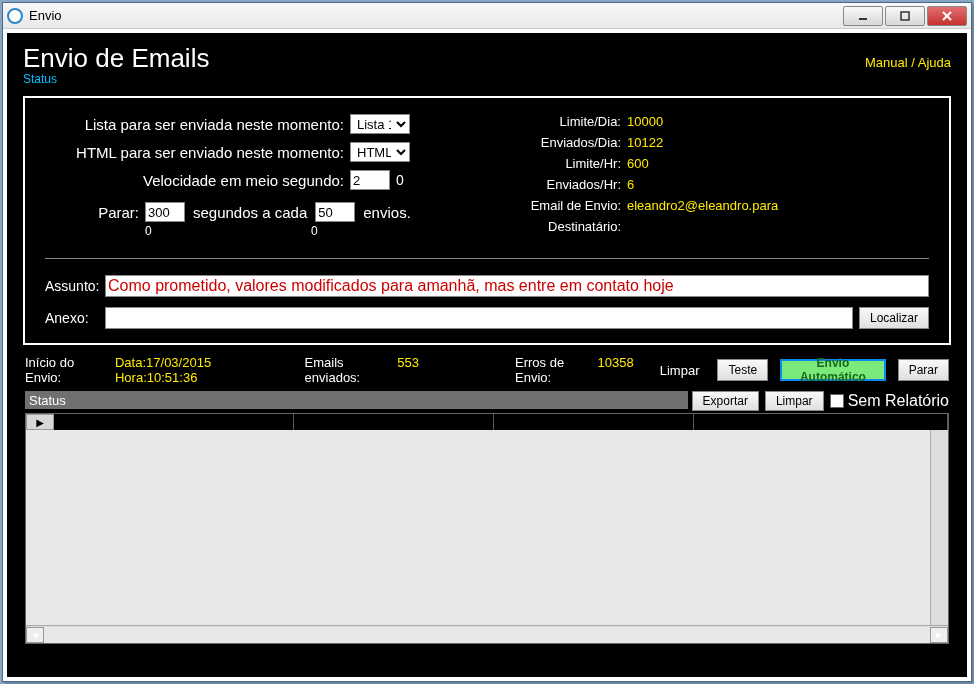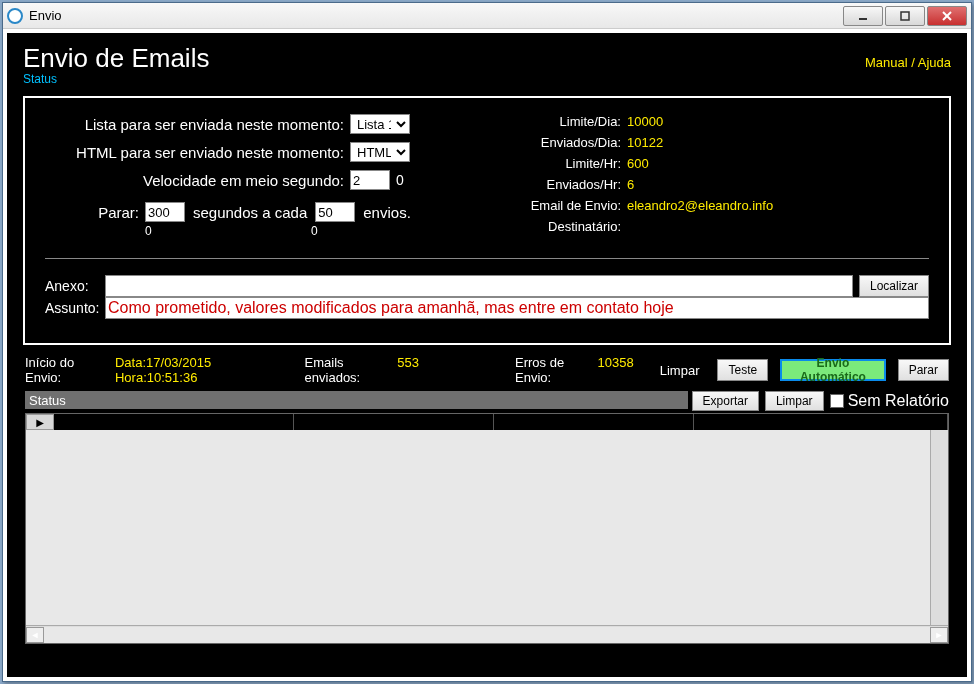--- a/index.html
+++ b/index.html
@@ -306,40 +306,40 @@
           <div class="stat-row">
               <div class="k">Limite/Hr:</div>
               <div class="v">600</div>
             </div>
           <div class="stat-row">
               <div class="k">Enviados/Hr:</div>
               <div class="v">6</div>
             </div>
           <div class="stat-row">
               <div class="k">Email de Envio:</div>
-              <div class="v">eleandro2@eleandro.info</div>
+              <div class="v">eleandro2@eleandro.para</div>
             </div>
           <div class="stat-row">
               <div class="k">Destinatário:</div>
               <div class="v"></div>
             </div>
         </div>
       </div>
 
       <div class="divider"></div>
+
+      <div class="wide-row">
+        <div class="lab">Assunto:</div>
+        <input type="text" class="long assunto-val" style="color: rgb(204, 0, 0); font-size: 16px;" value="Como prometido, valores modificados para amanhã, mas entre em contato hoje">
+      </div>
 
       <div class="wide-row" style="margin-bottom:0;">
         <div class="lab">Anexo:</div>
         <input type="text" class="long" value="" style="">
         <button class="btn">Localizar</button>
-      </div>
-
-      <div class="wide-row">
-        <div class="lab">Assunto:</div>
-        <input type="text" class="long assunto-val" style="color: rgb(204, 0, 0); font-size: 16px;" value="Como prometido, valores modificados para amanhã, mas entre em contato hoje">
       </div>
     </div>
 
     <div class="info-bar">
       <div class="seg">
         <span class="wlabel">Início do Envio:</span>
         <span class="ylabel">Data:17/03/2015 Hora:10:51:36</span>
       </div>
       <div class="seg" style="margin-left:32px;">
         <span class="wlabel">Emails enviados:</span>

